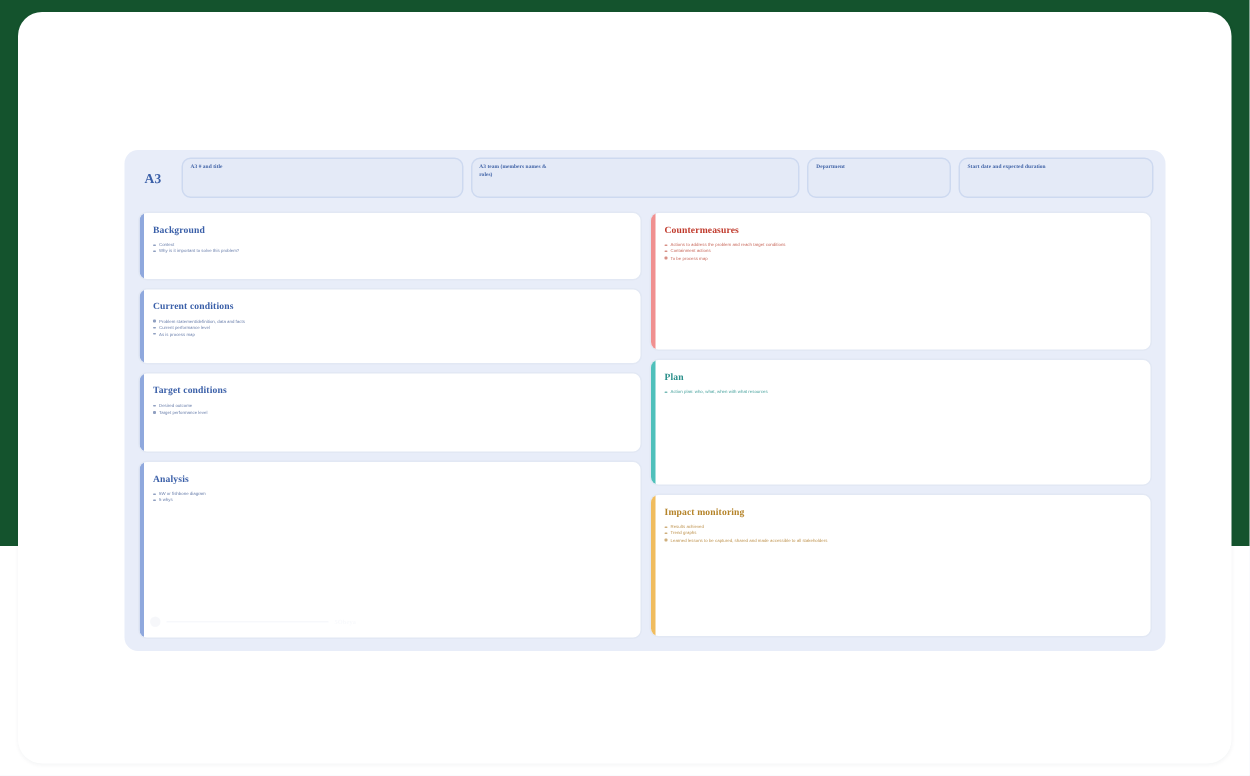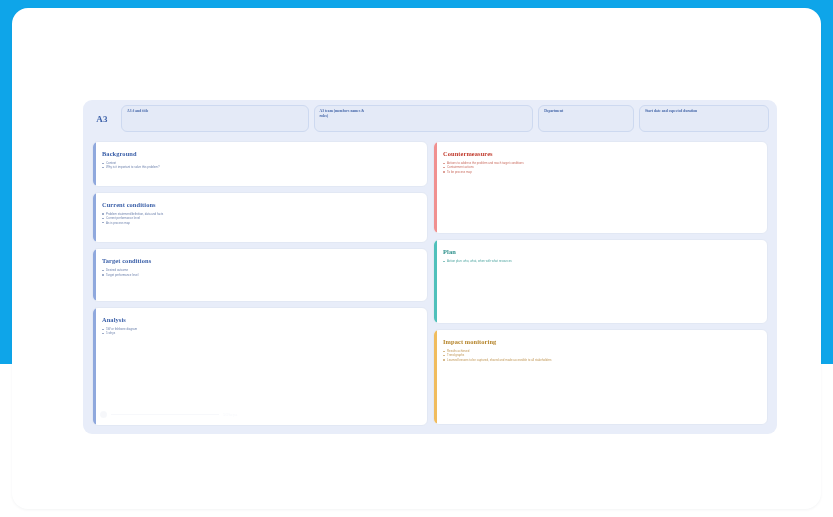--- a/index.html
+++ b/index.html
@@ -13,21 +13,21 @@
     overflow: hidden;
     font-family: "Liberation Sans", sans-serif;
   }
 
   
   .viewport {
     position: absolute;
     left: 0; top: 0;
     width: 833px;
     height: 364px;
-    background: #0ea5e9;
+    background: #14532d;
   }
   .page-card {
     position: absolute;
     left: 12px;
     top: 8px;
     width: 809px;
     height: 501px;
     background: #ffffff;
     border-radius: 16px;
     box-shadow: 0 1px 3px rgba(20,30,60,0.05);

